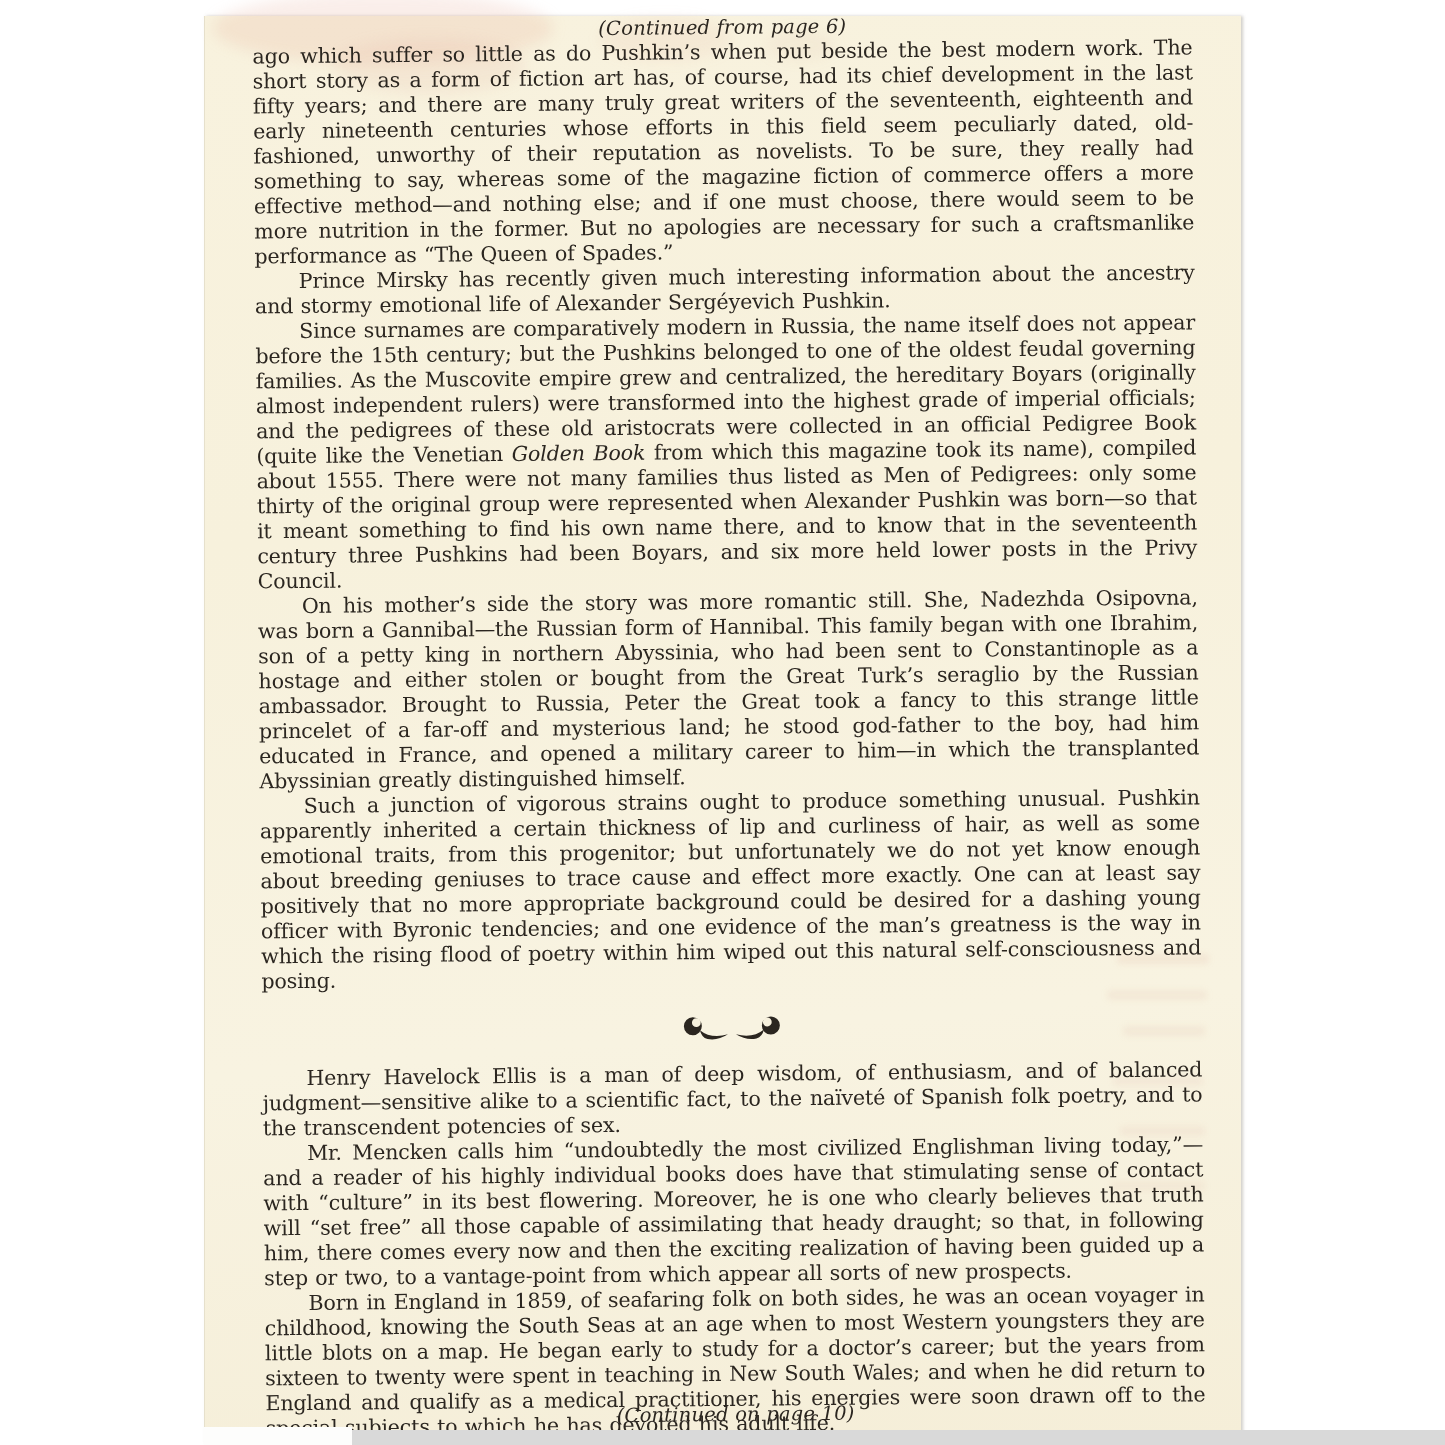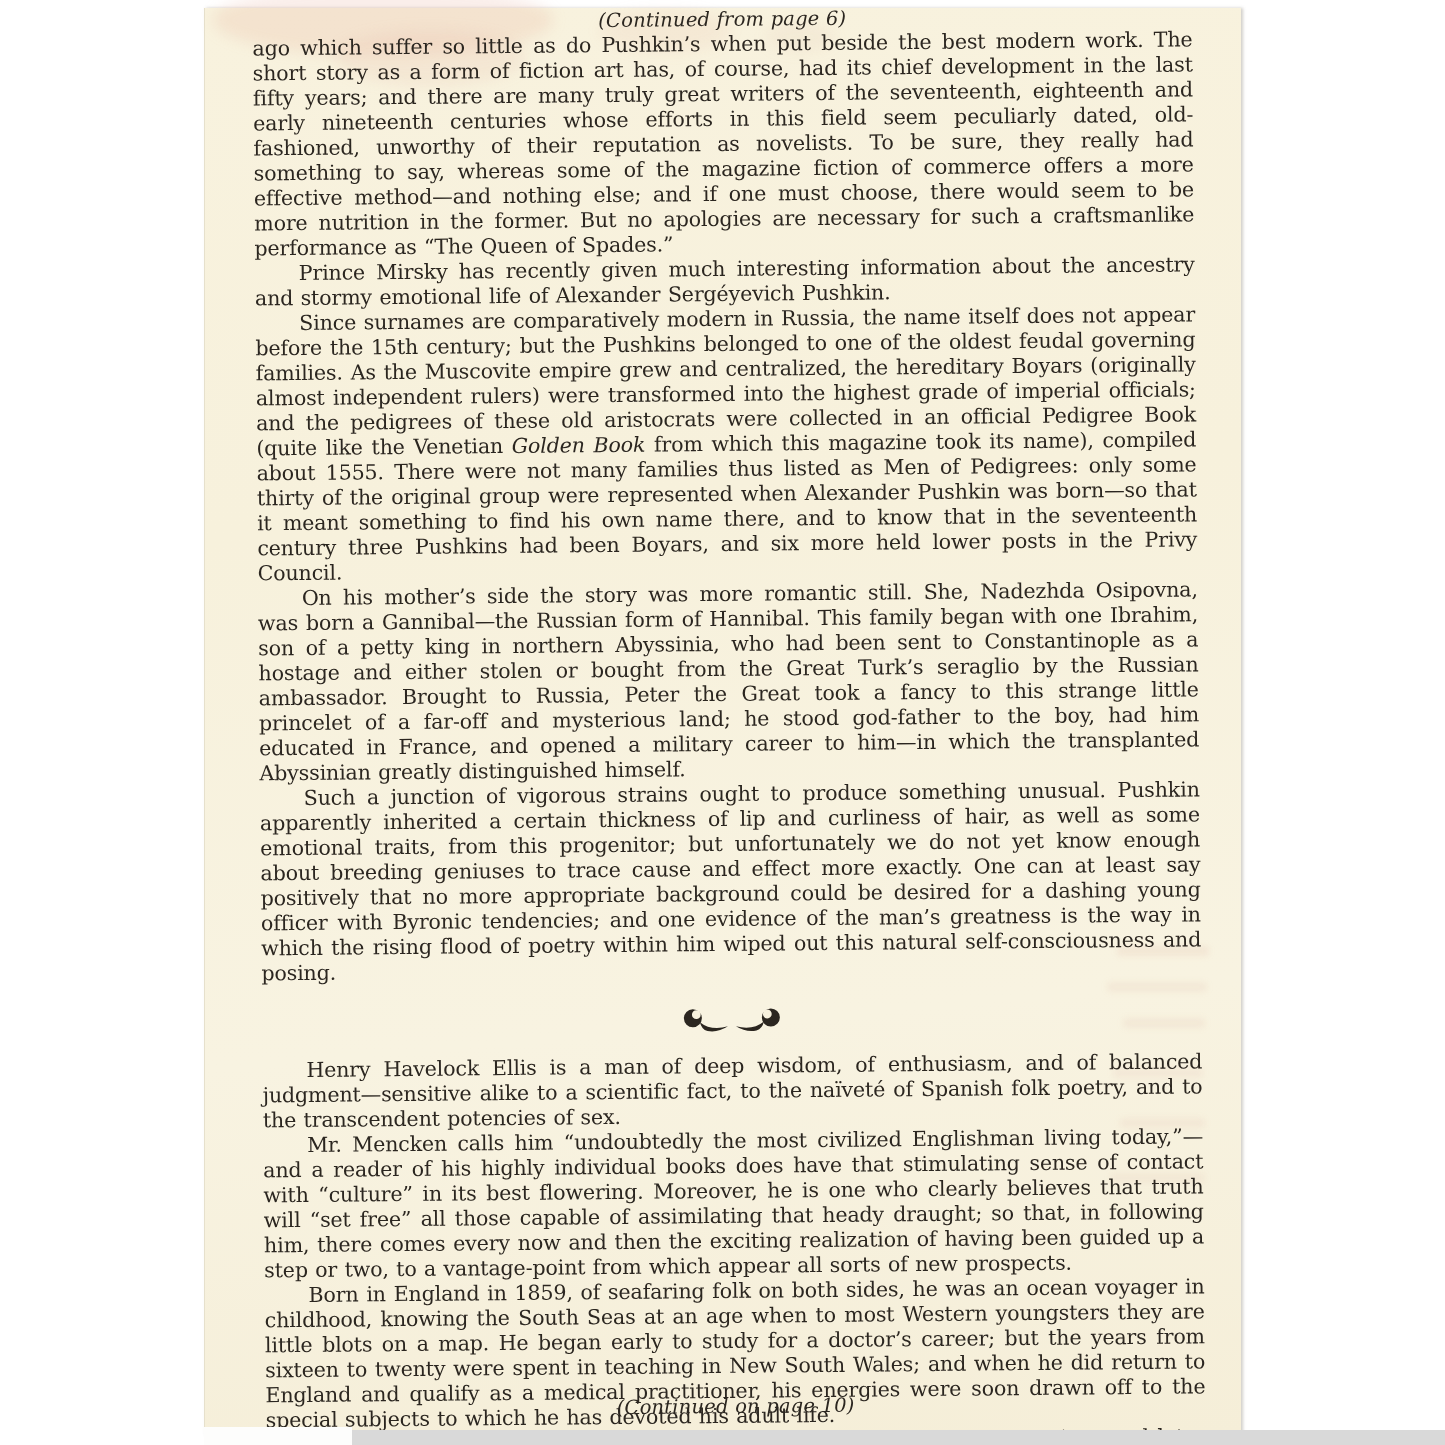--- a/index.html
+++ b/index.html
@@ -2,21 +2,21 @@
 <html><head>
 <meta charset="utf-8">
 <style>
   html,body { margin:0; padding:0; }
   body {
     width:1445px; height:1445px; position:relative; overflow:hidden;
     background:#ffffff;
     font-family:"DejaVu Serif", serif;
   }
   .paper {
-    position:absolute; left:204px; top:8px; width:1036px; height:1427px;
+    position:absolute; left:204px; top:16px; width:1036px; height:1427px;
     background: linear-gradient(175deg, #f8f2de 0%, #f7f1dc 35%, #f8f3e1 70%, #f5eed8 100%);
     border-left:1px solid #e6e0cc;
     box-shadow: 2px 0 3px rgba(120,115,100,0.35);
   }
   .paper::after { 
     content:""; position:absolute; left:0; bottom:0; width:100%; height:3px;
     background:#35312a; transform:rotate(-0.12deg);
   }
   .smudge { position:absolute; border-radius:50%; filter:blur(7px); }
   .ghost  { position:absolute; border-radius:4px; filter:blur(3px); }

